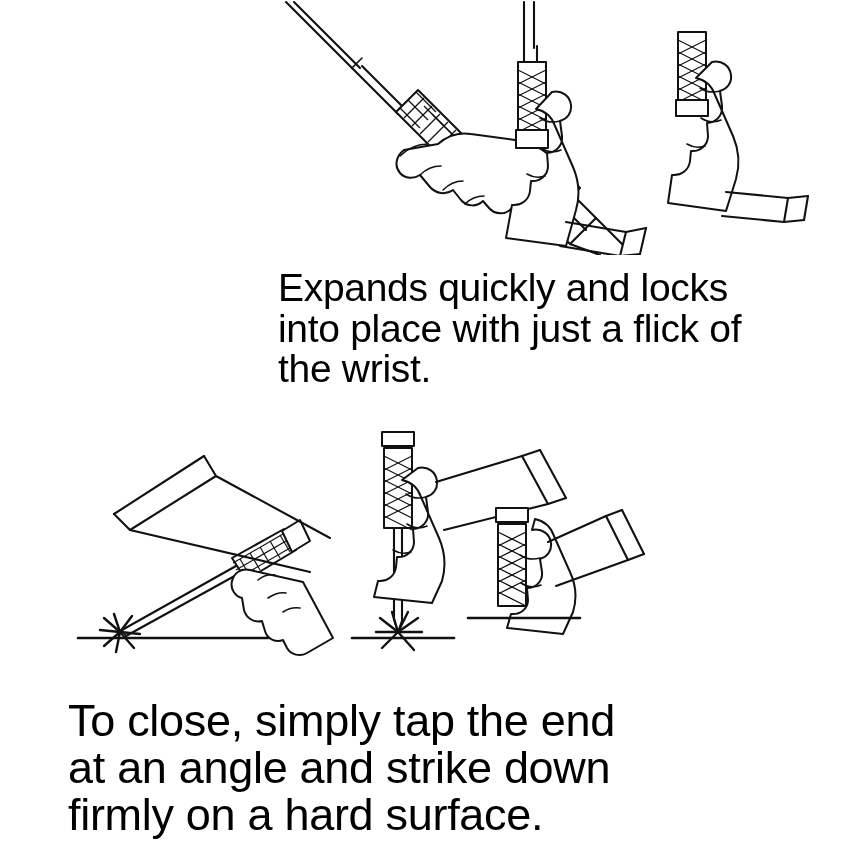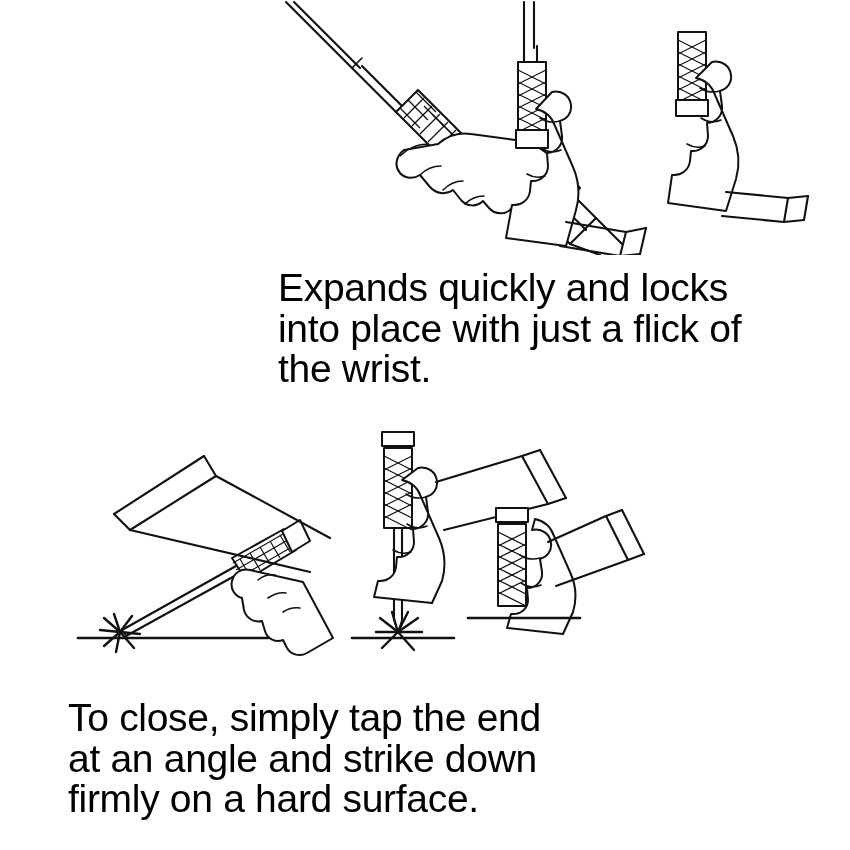--- a/index.html
+++ b/index.html
@@ -54,21 +54,21 @@
   #caption-expand {
     left: 278px;
     top: 268px;
     width: 560px;
     font-size: 39px;
   }
   #caption-close {
     left: 68px;
     top: 698px;
     width: 620px;
-    font-size: 39px;
+    font-size: 45px;
   }
   .stroke { fill: none; stroke: #111111; stroke-width: 2.1; stroke-linecap: round; stroke-linejoin: round; }
   .stroke-thin { fill: none; stroke: #111111; stroke-width: 1.6; stroke-linecap: round; stroke-linejoin: round; }
   .fill-white { fill: #ffffff; stroke: #111111; stroke-width: 2.0; stroke-linejoin: round; }
   .hatch { fill: none; stroke: #111111; stroke-width: 1.2; }
   .ground { fill: none; stroke: #111111; stroke-width: 2.6; stroke-linecap: round; }
   .spark { fill: none; stroke: #111111; stroke-width: 2.4; stroke-linecap: round; }
 </style>
 </head>
 <body>

